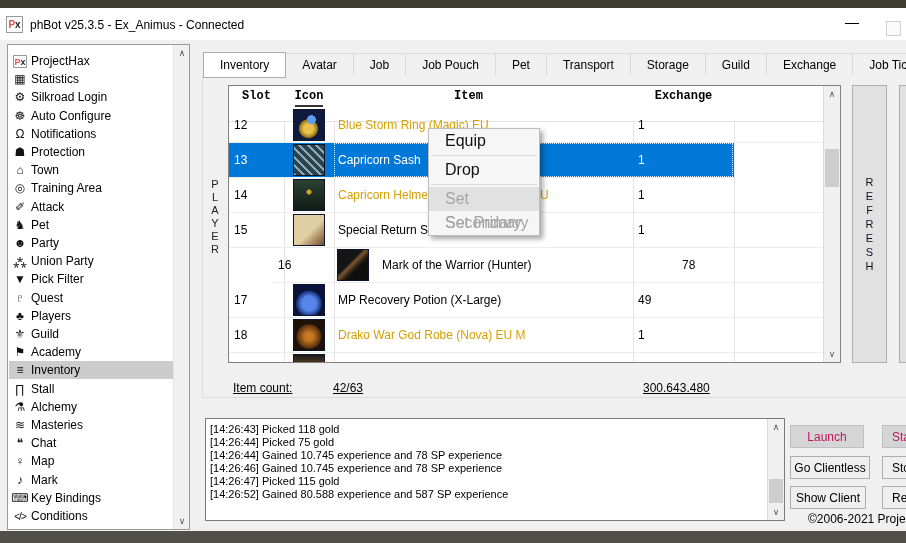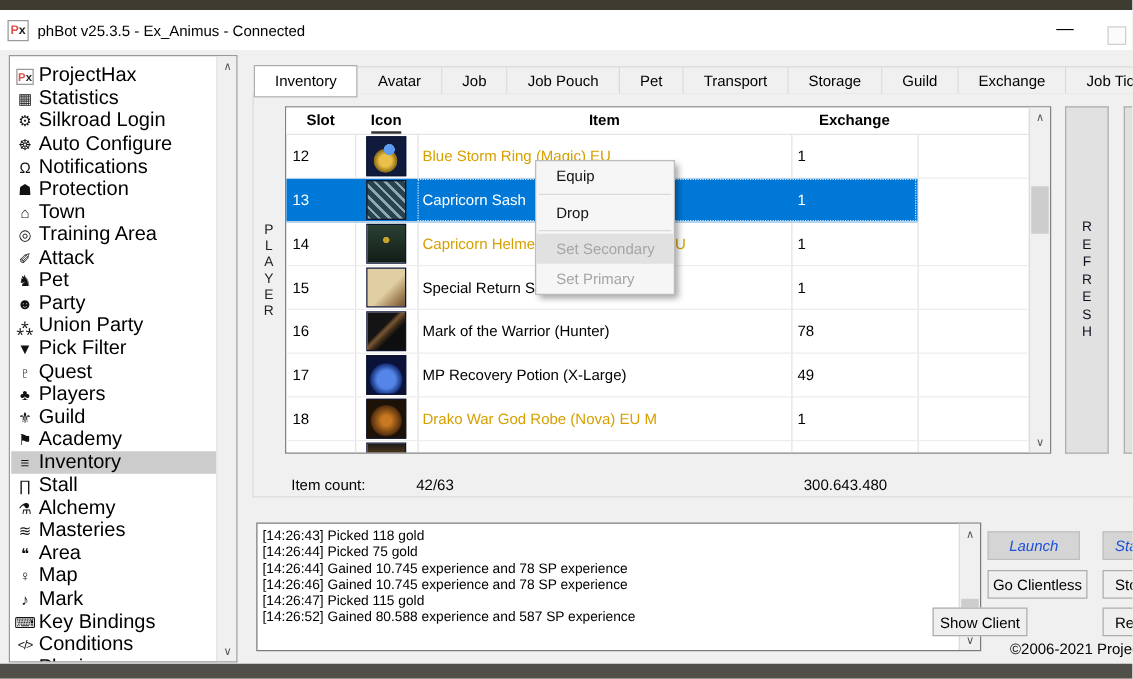--- a/index.html
+++ b/index.html
@@ -23,21 +23,21 @@
   
   .sidebar { position:absolute; left:7px; top:44px; width:183px; height:486px; background:#fff;
              border:1px solid #9a9a9a; overflow:hidden; }
   .sb-item { position:absolute; left:1px; width:164px; height:18px; display:flex; align-items:center; cursor:default; }
   .sb-item.selected { background:#cccccc; }
   .sb-icon { width:22px; text-align:center; font-size:12px; color:#111; flex:0 0 22px; }
   .sb-icon.small { font-size:10px; letter-spacing:-1px; }
   .sb-logo { display:inline-block; width:14px; height:13px; border:1px solid #999; font:bold 9px "Liberation Sans",sans-serif;
              line-height:12px; text-align:center; }
   .sb-logo .p { color:#e05050; } .sb-logo .x { color:#222; }
-  .sb-label { font-size:16px; white-space:nowrap; }
+  .sb-label { font-size:12px; white-space:nowrap; }
   .sb-scroll { position:absolute; right:0; top:0; width:16px; height:100%; background:#f0f0f0; border-left:1px solid #e3e3e3; }
   .arrow { position:absolute; left:0; width:16px; height:16px; text-align:center; font-size:9px; color:#555; line-height:16px; }
 
   
   .tabstrip { position:absolute; left:203px; top:52px; height:24px; display:flex; }
   .tab { height:23px; margin-top:1px; padding:0 16px; background:#f0f0f0; border:1px solid #d9d9d9; border-left:none;
          display:flex; align-items:center; font-size:12px; white-space:nowrap; }
   .tab:first-child { border-left:1px solid #d9d9d9; }
   .tab.active { background:#ffffff; border:1px solid #adadad; height:26px; margin-top:0; position:relative; z-index:3; }
   .tabline { position:absolute; left:202px; top:75px; width:704px; height:1px; background:#d9d9d9; }
@@ -46,26 +46,26 @@
   .panel { position:absolute; left:202px; top:75px; width:710px; height:323px;
            border:1px solid #dcdcdc; border-top:none; background:#f0f0f0; }
 
   
   .player-label { position:absolute; left:209px; top:178px; width:12px; text-align:center;
                   font-size:11px; color:#222; line-height:12.9px; }
 
   
   .inv-table { position:absolute; left:228px; top:85px; width:613px; height:278px; background:#fff;
                border:1px solid #828282; overflow:hidden; }
-  .inv-head { position:absolute; left:0; top:0; width:100%; height:22px; background:#fff; font-weight:bold; }
+  .inv-head { position:absolute; left:0; top:0; width:100%; height:36px; background:#fff; font-weight:bold;font-family:Liberation Mono, monospace; }
   .inv-head .h { position:absolute; top:3px; text-align:center; }
   .h-slot { left:0;   width:55px; }
   .h-icon { left:55px; width:50px; }
   .h-icon span { border-bottom:2px solid #333; padding-bottom:2px; }
-  .h-item { left:105px; width:299px; }
+  .h-item { left:90px; width:299px; }
   .h-qty  { left:404px; width:101px; }
   .vline { position:absolute; top:0; width:1px; height:276px; background:#e4e4e4; }
   .inv-row { position:absolute; left:0; width:594px; height:35px; border-bottom:1px solid #ededed; }
   .inv-row .slot { position:absolute; left:5px; top:10px; }
   .inv-row .item { position:absolute; left:109px; top:10px; white-space:nowrap; max-width:420px; overflow:hidden; }
   .inv-row .qty  { position:absolute; left:409px; top:10px; }
   .inv-row.sel { background:#0078d7; color:#fff; width:505px; }
   .inv-row.sel .item, .inv-row.sel .qty { color:#fff; }
   .focus-rect { position:absolute; left:105px; top:0; width:399px; height:34px; border:1px dotted #cfe8ff; }
   .item-gold { color:#d6a000; }
@@ -83,38 +83,38 @@
 
   .inv-scroll { position:absolute; right:0; top:0; width:17px; height:276px; background:#f0f0f0; border-left:1px solid #dcdcdc; }
   .thumb { position:absolute; left:1px; width:14px; background:#cdcdcd; }
 
   
   .refresh-btn { position:absolute; left:852px; top:85px; width:35px; height:278px; background:#e1e1e1;
                  border:1px solid #adadad; text-align:center; font-size:11px; line-height:14px; color:#101020;
                  display:flex; flex-direction:column; justify-content:center; }
   .partial-btn { position:absolute; left:899px; top:85px; width:7px; height:278px; background:#e1e1e1; border:1px solid #adadad; border-right:none; }
 
-  .count-row { position:absolute; top:381px; font-size:12px; }
+  .count-row { position:absolute; top:381px; font-size:12px;text-decoration:underline; }
 
   
   .logbox { position:absolute; left:205px; top:418px; width:580px; height:103px; background:#fff; border:1px solid #7a7a7a; }
   .loglines { position:absolute; left:4px; top:4px; right:20px; bottom:2px; overflow:hidden;
               font-size:11px; line-height:13px; white-space:nowrap; }
   .log-scroll { position:absolute; right:0; top:0; width:17px; height:101px; background:#f0f0f0; border-left:1px solid #dcdcdc; }
 
   
   .abtn { position:absolute; height:23px; background:#efefef; border:1px solid #adadad; font-size:12px;
           display:flex; align-items:center; justify-content:center; cursor:default; }
-  .abtn.disabled { background:#d5d5d5; border-color:#bfbfbf; color:#1d4ed8;font-style:italic; }
+  .abtn.disabled { background:#d5d5d5; border-color:#bfbfbf; color:#be185d; }
   .abtn.cut { justify-content:flex-start; padding-left:9px; }
   .copyright { position:absolute; left:808px; top:512px; white-space:nowrap; }
 
   .menu { position:absolute; left:428px; top:128px; width:112px; background:#f6f6f6; border:1px solid #bcbcbc;
           box-shadow:3px 3px 5px rgba(0,0,0,.35); z-index:10; }
-  .menu-item { height:24px; line-height:24px; padding-left:16px; font-size:12px; color:#111; }
+  .menu-item { height:24px; line-height:24px; padding-left:16px; font-size:16px; color:#111; }
   .menu-item.disabled { color:#a5a5a5; }
   .menu-item.hover { background:#e1e1e1; }
   .menu-sep { height:1px; background:#d9d9d9; margin:2px 2px; }
 </style>
 </head>
 <body>
 
 <div class="strip-top"></div>
 <div class="strip-bottom"></div>
 
@@ -206,21 +206,21 @@
       <div class="sb-item" style="top: 352.8px;">
         <span class="sb-icon">⚗</span>
         <span class="sb-label">Alchemy</span>
       </div>
       <div class="sb-item" style="top: 371px;">
         <span class="sb-icon">≋</span>
         <span class="sb-label">Masteries</span>
       </div>
       <div class="sb-item" style="top: 389.2px;">
         <span class="sb-icon">❝</span>
-        <span class="sb-label">Area</span>
+        <span class="sb-label">Chat</span>
       </div>
       <div class="sb-item" style="top: 407.4px;">
         <span class="sb-icon">♀</span>
         <span class="sb-label">Map</span>
       </div>
       <div class="sb-item" style="top: 425.6px;">
         <span class="sb-icon">♪</span>
         <span class="sb-label">Mark</span>
       </div>
       <div class="sb-item" style="top: 443.8px;">
@@ -296,21 +296,21 @@
         <div class="icon-box icon-helmet"></div>
         <span class="item item-gold">Capricorn Helmet of the Sun (Nova) EU</span>
         <span class="qty">1</span>
       </div>
       <div class="inv-row" style="top: 127px;">
         <span class="slot">15</span>
         <div class="icon-box icon-scroll"></div>
         <span class="item">Special Return Scroll</span>
         <span class="qty">1</span>
       </div>
-      <div class="inv-row" style="top: 162px;">
+      <div class="inv-row" style="top: 162px; margin-left: 44px;">
         <span class="slot">16</span>
         <div class="icon-box icon-spear"></div>
         <span class="item">Mark of the Warrior (Hunter)</span>
         <span class="qty">78</span>
       </div>
       <div class="inv-row" style="top: 197px;">
         <span class="slot">17</span>
         <div class="icon-box icon-potion"></div>
         <span class="item">MP Recovery Potion (X-Large)</span>
         <span class="qty">49</span>
@@ -361,21 +361,21 @@
     </div>
   <div class="log-scroll">
     <div class="arrow" style="top:0;">∧</div>
     <div class="thumb" style="top:60px; height:24px;"></div>
     <div class="arrow" style="bottom:0;">∨</div>
   </div>
 </div>
 
 <div class="abtn disabled" style="left:790px; top:425px; width:74px;">Launch</div>
 <div class="abtn" style="left:790px; top:456px; width:80px;">Go Clientless</div>
-<div class="abtn" style="left:746px; top:486px; width:76px;text-align:center;">Show Client</div>
+<div class="abtn" style="left:790px; top:486px; width:76px;text-align:center;">Show Client</div>
 <div class="abtn disabled cut" style="left:882px; top:425px; width:110px;">Start</div>
 <div class="abtn cut" style="left:882px; top:456px; width:110px;">Stop</div>
 <div class="abtn cut" style="left:882px; top:486px; width:110px;">Return</div>
 <div class="copyright">©2006-2021 ProjectHax</div>
 
 <div class="menu" id="ctx-menu">
     <div class="menu-item">Equip</div>
     <div class="menu-sep"></div>
     <div class="menu-item">Drop</div>
     <div class="menu-sep"></div>

